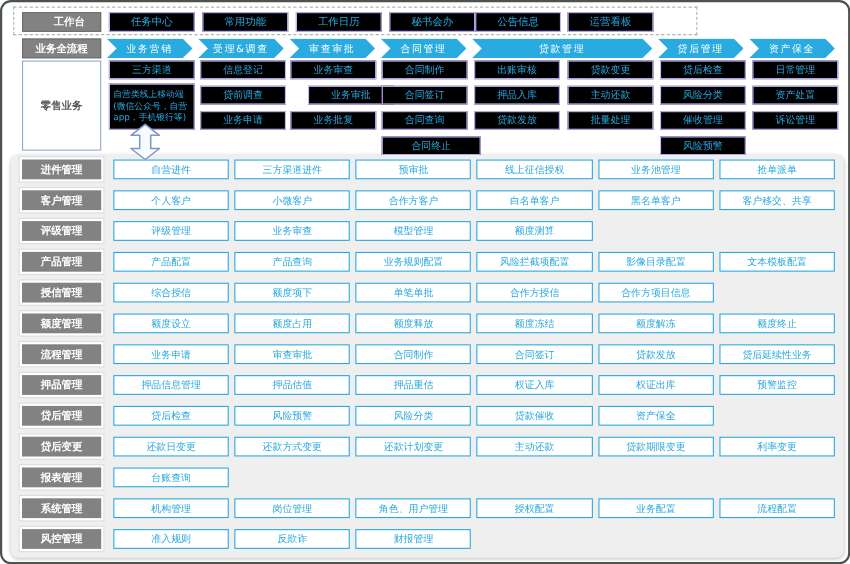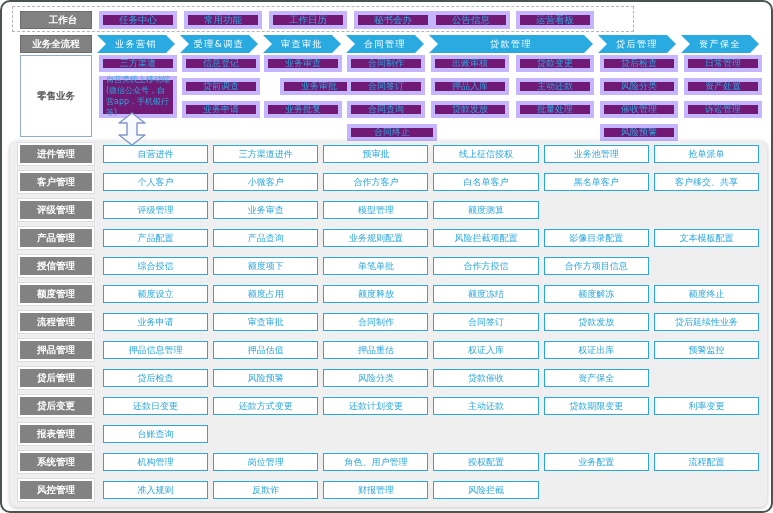--- a/index.html
+++ b/index.html
@@ -7,22 +7,22 @@
     position:relative;width:773px;height:513px;box-sizing:border-box;
     background:#ffffff;border:2px solid #4b534e;border-radius:10px;overflow:hidden;
     font-family:"DejaVu Sans","Liberation Sans",sans-serif;
   }
   
   .dashed-frame{position:absolute;left:10px;top:4px;width:622px;height:26px;
     border:1px dashed #b5b5b5;box-sizing:border-box;}
   .glabel{position:absolute;left:18px;width:72px;height:18px;box-sizing:border-box;
     background:#828282;border:1px solid #6d6d6d;color:#fff;font-size:9.5px;font-weight:bold;
     display:flex;align-items:center;justify-content:center;white-space:nowrap;}
-  .tbtn{position:absolute;height:18px;box-sizing:border-box;background:#701a75;
-    border:4px solid #c4b5fd;color:#2aa7de;font-size:9.5px;
+  .tbtn{position:absolute;height:18px;box-sizing:border-box;background:#000000;
+    border:1px solid #c4b5fd;color:#2aa7de;font-size:9.5px;
     display:flex;align-items:center;justify-content:center;white-space:nowrap;cursor:pointer;}
   .tbtn.small{font-size:9px;height:17px;}
   .tbtn.tall{height:42px;font-size:8px;line-height:1.35;padding:1px 3px;text-align:left;
     white-space:normal;word-break:break-all;align-items:center;}
   .chev{position:absolute;height:18px;background:#29abe2;color:#fff;font-size:9px;
     letter-spacing:1.5px;display:flex;align-items:center;justify-content:center;white-space:nowrap;
     clip-path:polygon(0 0,calc(100% - 9px) 0,100% 50%,calc(100% - 9px) 100%,0 100%,9px 50%);}
   .retail-box{position:absolute;left:18px;top:53px;width:72px;height:82px;box-sizing:border-box;
     background:#fff;border:1px solid #93a9cc;color:#595959;font-size:9.5px;font-weight:bold;
     display:flex;align-items:center;justify-content:center;}
@@ -226,19 +226,18 @@
             <div class="m-btn">业务配置</div>
             <div class="m-btn">流程配置</div>
           </div>
         </div>
         <div class="m-row">
           <div class="m-label">风控管理</div>
           <div class="m-grid">
             <div class="m-btn">准入规则</div>
             <div class="m-btn">反欺诈</div>
             <div class="m-btn">财报管理</div>
-            <div class="m-btn">风险拦截</div>
           </div>
         </div>
       </div>
   </div>
 
 </div>
 
 </body></html>

